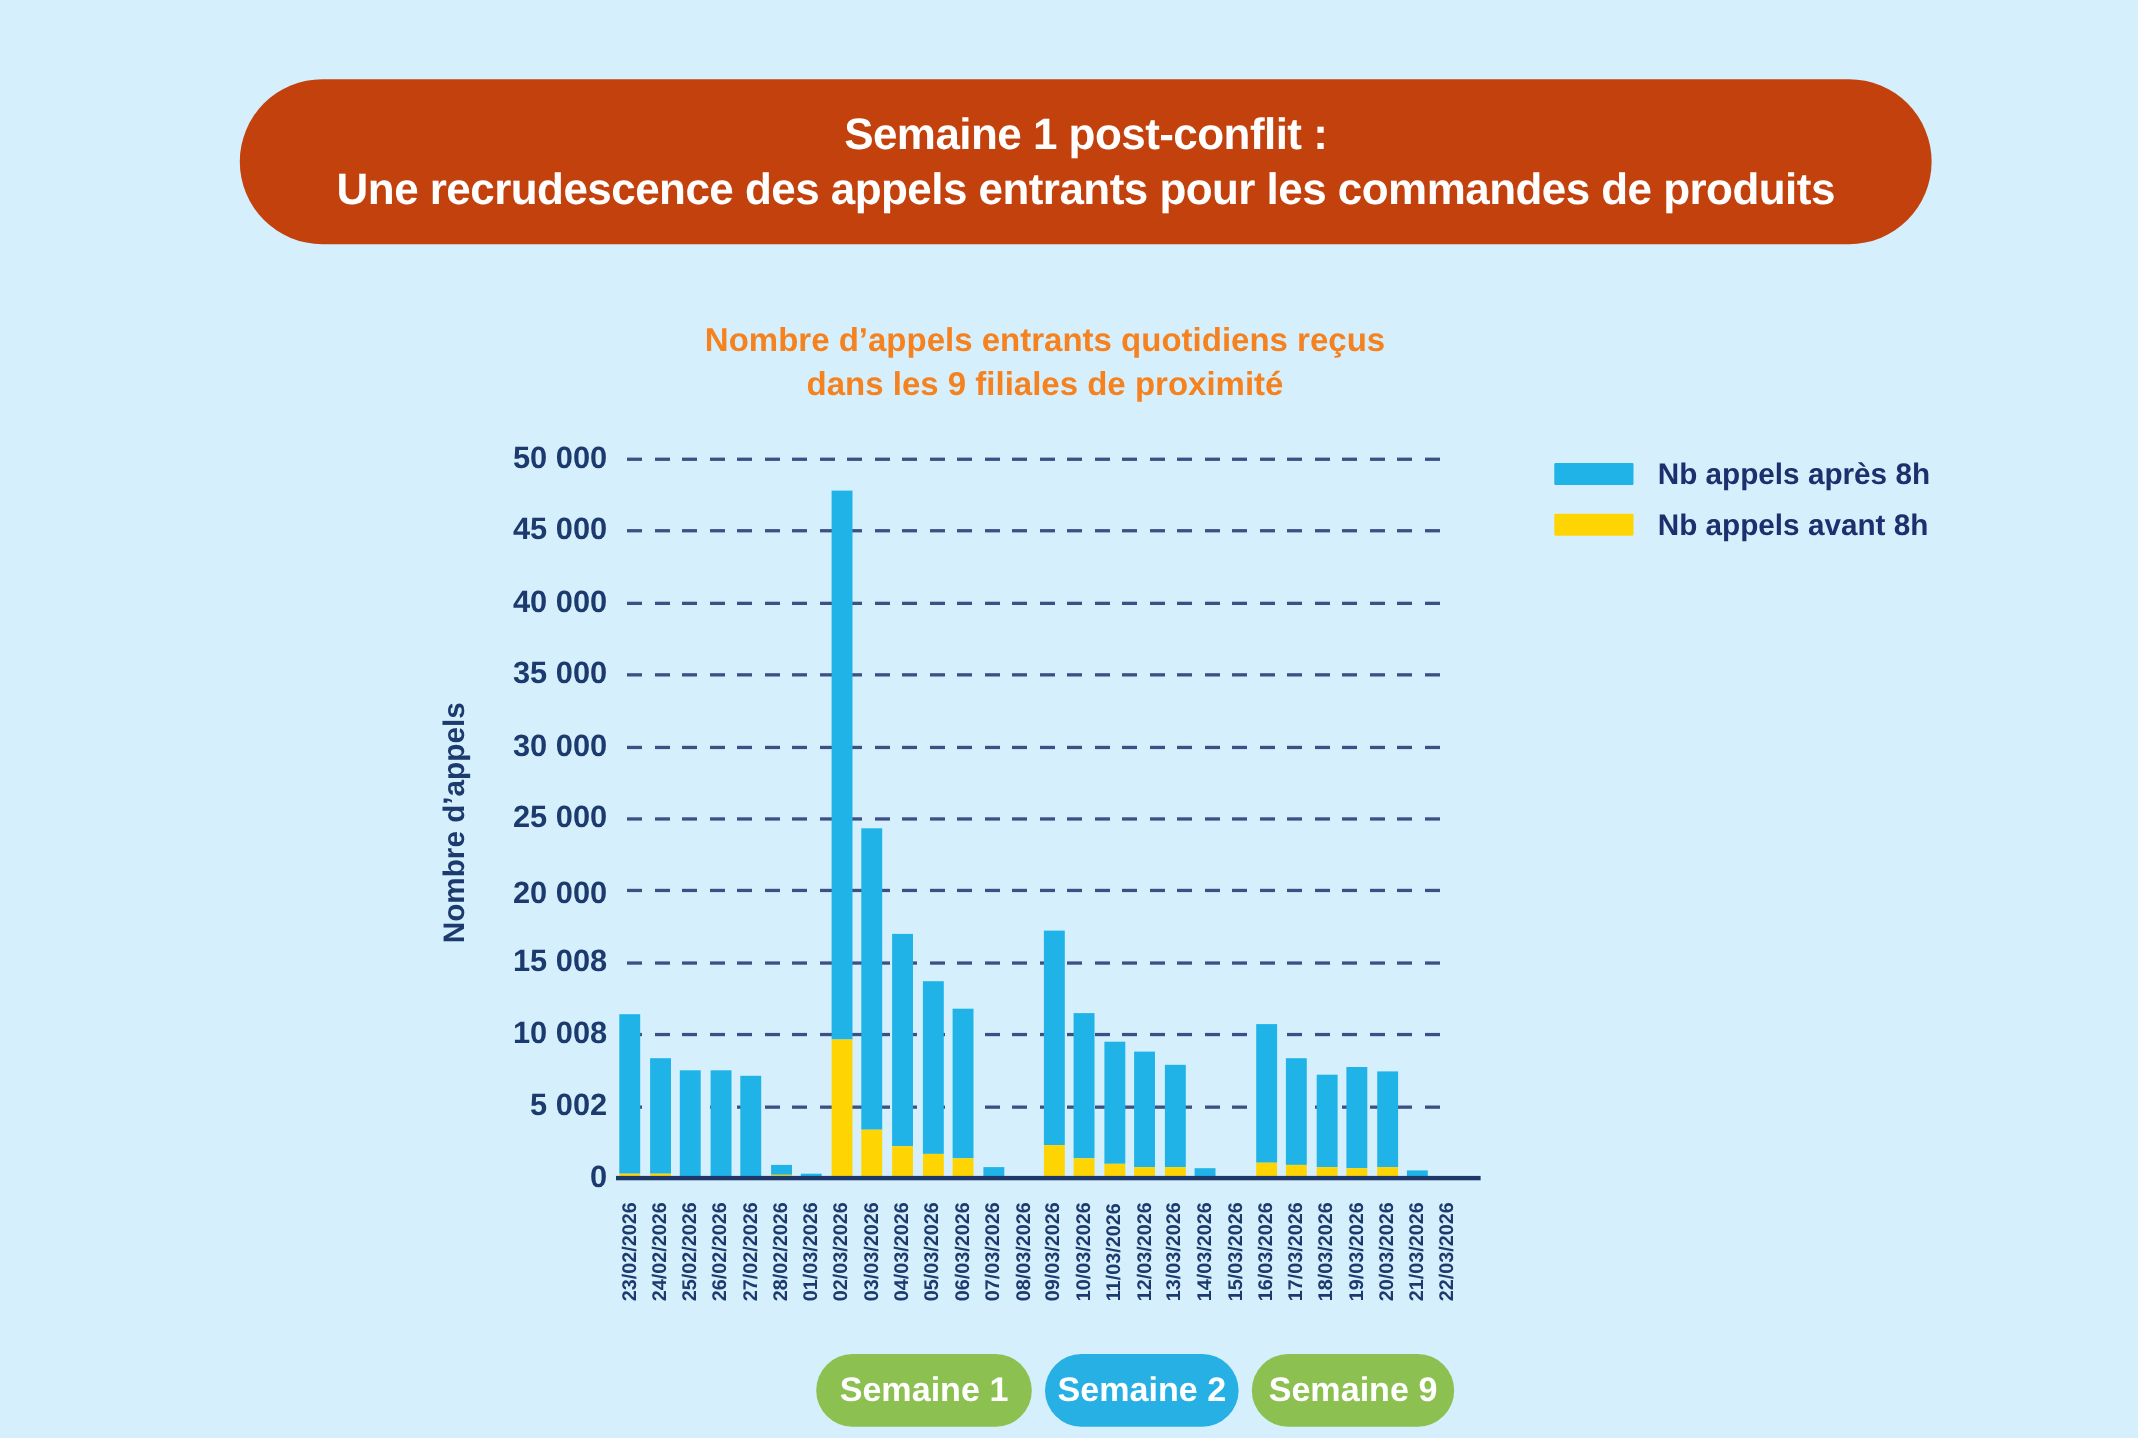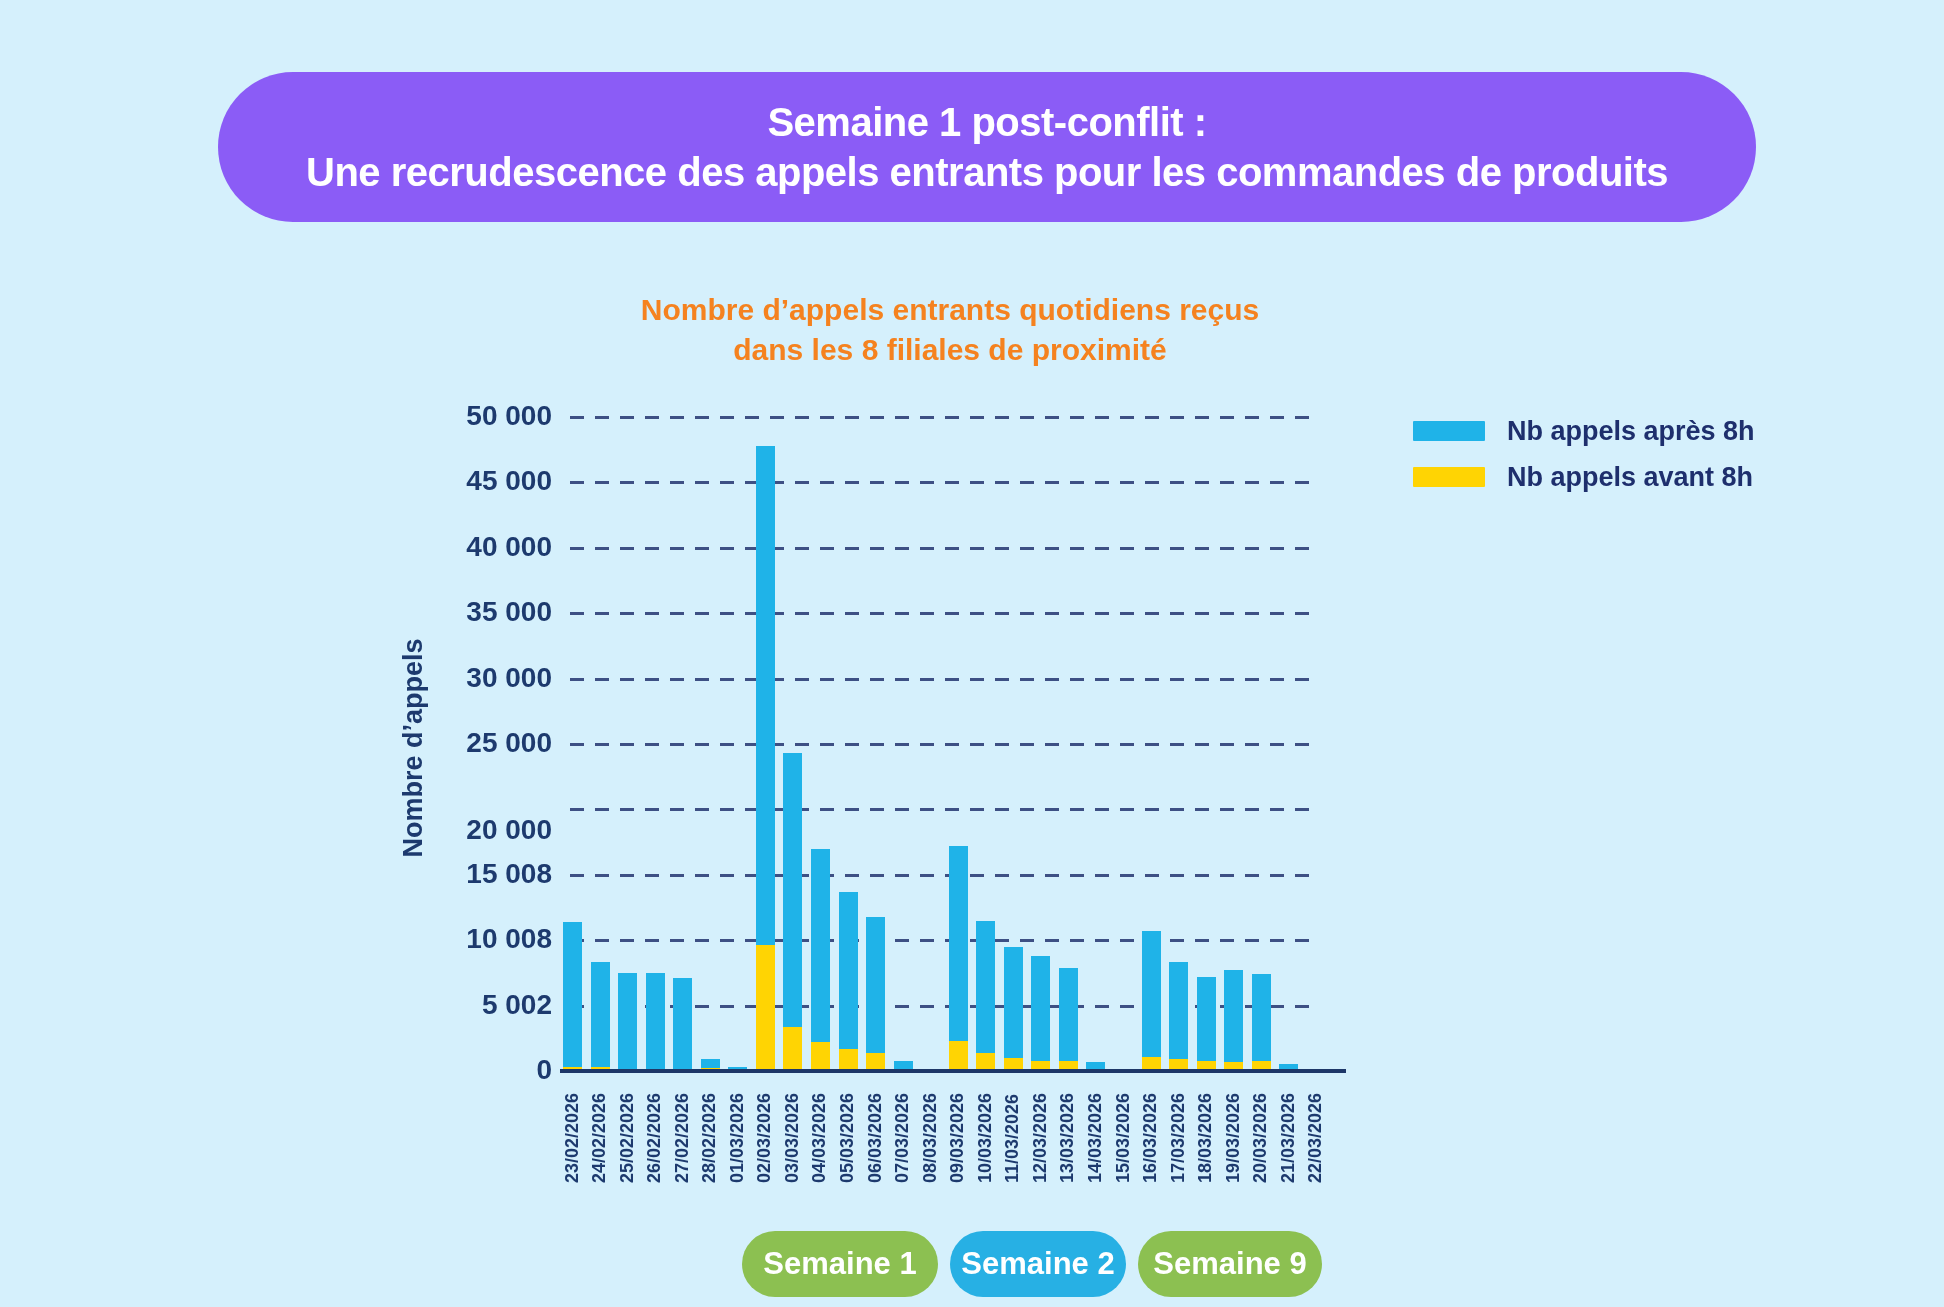--- a/index.html
+++ b/index.html
@@ -5,21 +5,21 @@
   html,body{margin:0;padding:0;background:#d5f0fc;}
   .page{
     position:relative;width:1944px;height:1307px;overflow:hidden;
     background:#d5f0fc;
     font-family:"Liberation Sans","DejaVu Sans",sans-serif;
     color:#1d3a6e;
   }
   
   .banner{
     position:absolute;left:218px;top:72px;width:1538px;height:150px;
-    background:#8b5cf6;border-radius:76px;
+    background:#c2410c;border-radius:76px;
     display:flex;flex-direction:column;justify-content:center;align-items:center;
     text-align:center;
   }
   .banner .line{
     color:#ffffff;font-weight:700;font-size:40px;line-height:50px;letter-spacing:-0.5px;
     white-space:nowrap;
   }
   
   .chart-title{
     position:absolute;left:420px;top:290px;width:1060px;text-align:center;
@@ -73,35 +73,35 @@
 
 <div class="page">
 
   <div class="banner">
     <div class="line">Semaine 1 post-conflit :</div>
     <div class="line">Une recrudescence des appels entrants pour les commandes de produits</div>
   </div>
 
   <div class="chart-title">
     <div>Nombre d’appels entrants quotidiens reçus</div>
-    <div>dans les 8 filiales de proximité</div>
+    <div>dans les 9 filiales de proximité</div>
   </div>
 
   <div class="y-axis-title">Nombre d’appels</div>
 
   <div id="grid-layer">
       <div class="ytick" style="top: 1054px;">0</div>
       <div class="gridline" style="left: 570px; width: 750px; top: 1004.6px;"></div>
       <div class="ytick" style="top: 988.6px;">5 002</div>
       <div class="gridline" style="left: 570px; width: 750px; top: 939.2px;"></div>
       <div class="ytick" style="top: 923.2px;">10 008</div>
       <div class="gridline" style="left: 570px; width: 750px; top: 873.8px;"></div>
       <div class="ytick" style="top: 857.8px;">15 008</div>
       <div class="gridline" style="left: 570px; width: 750px; top: 808.4px;"></div>
-      <div class="ytick" style="top: 814px;">20 000</div>
+      <div class="ytick" style="top: 796px;">20 000</div>
       <div class="gridline" style="left: 570px; width: 750px; top: 743px;"></div>
       <div class="ytick" style="top: 727px; text-align: right;">25 000</div>
       <div class="gridline" style="left: 570px; width: 750px; top: 677.6px;"></div>
       <div class="ytick" style="top: 661.6px;">30 000</div>
       <div class="gridline" style="left: 570px; width: 750px; top: 612.2px;"></div>
       <div class="ytick" style="top: 596.2px;">35 000</div>
       <div class="gridline" style="left: 570px; width: 750px; top: 546.8px;"></div>
       <div class="ytick" style="top: 530.8px;">40 000</div>
       <div class="gridline" style="left: 570px; width: 750px; top: 481.4px;"></div>
       <div class="ytick" style="top: 465.4px;">45 000</div>

